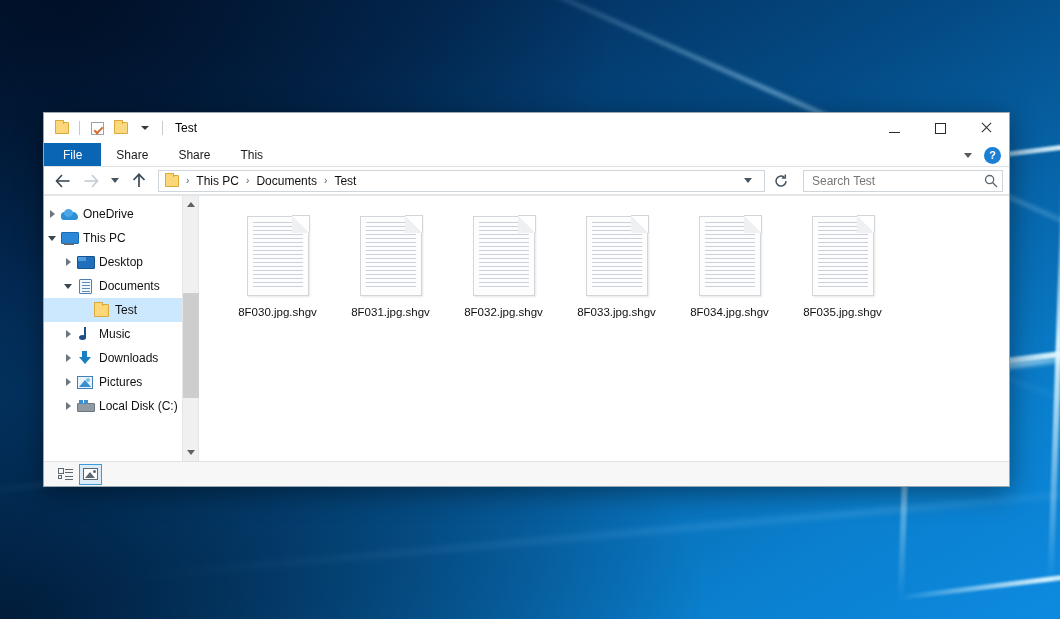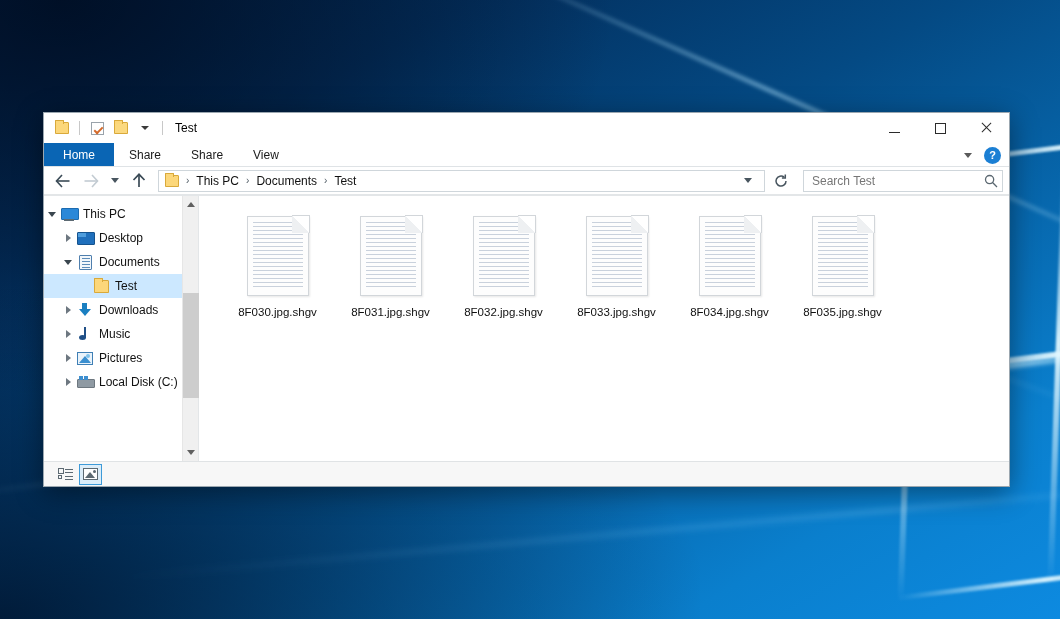--- a/index.html
+++ b/index.html
@@ -609,24 +609,24 @@
         <div class="winbtn">
             <span class="wb-max"></span>
           </div>
         <div class="winbtn close">
             <span class="wb-close"></span>
           </div>
       </div>
     </div>
 
     <div id="ribbon">
-      <div class="tab file">Home</div>
+      <div class="tab file">File</div>
       <div class="tab">Share</div>
       <div class="tab">Share</div>
-      <div class="tab">View</div>
+      <div class="tab">This</div>
       <div id="ribbon-right">
         <div class="ribbon-caret">
             <span></span>
           </div>
         <div class="help-btn">?</div>
       </div>
     </div>
 
     <div id="addrrow">
       <div class="navbtn">
@@ -679,20 +679,29 @@
           <path d="M8.8 8.8 L13 13" stroke="#5a6770" stroke-width="1.3" fill="none"></path>
         </svg>
       </div>
     </div>
 
     <div id="body">
 
       <div id="sidebar">
         <div id="tree">
 
+          <div class="tree-item">
+            <span class="twisty collapsed">
+                <i></i>
+              </span>
+            <span class="tree-icon">
+                <span class="ic-onedrive"></span>
+              </span>
+            <span class="tree-label">OneDrive</span>
+          </div>
 
           <div class="tree-item">
             <span class="twisty expanded">
                 <i></i>
               </span>
             <span class="tree-icon">
                 <span class="ic-pc"></span>
               </span>
             <span class="tree-label">This PC</span>
           </div>
@@ -722,33 +731,33 @@
                 <span class="ic-folder"></span>
               </span>
             <span class="tree-label">Test</span>
           </div>
 
           <div class="tree-item" style="padding-left:16px;">
             <span class="twisty collapsed">
                 <i></i>
               </span>
             <span class="tree-icon">
-                <span class="ic-down"></span>
-              </span>
-            <span class="tree-label">Downloads</span>
+                <span class="ic-music"></span>
+              </span>
+            <span class="tree-label">Music</span>
           </div>
 
           <div class="tree-item" style="padding-left:16px;">
             <span class="twisty collapsed">
                 <i></i>
               </span>
             <span class="tree-icon">
-                <span class="ic-music"></span>
-              </span>
-            <span class="tree-label">Music</span>
+                <span class="ic-down"></span>
+              </span>
+            <span class="tree-label">Downloads</span>
           </div>
 
           <div class="tree-item" style="padding-left:16px;">
             <span class="twisty collapsed">
                 <i></i>
               </span>
             <span class="tree-icon">
                 <span class="ic-pics"></span>
               </span>
             <span class="tree-label">Pictures</span>

